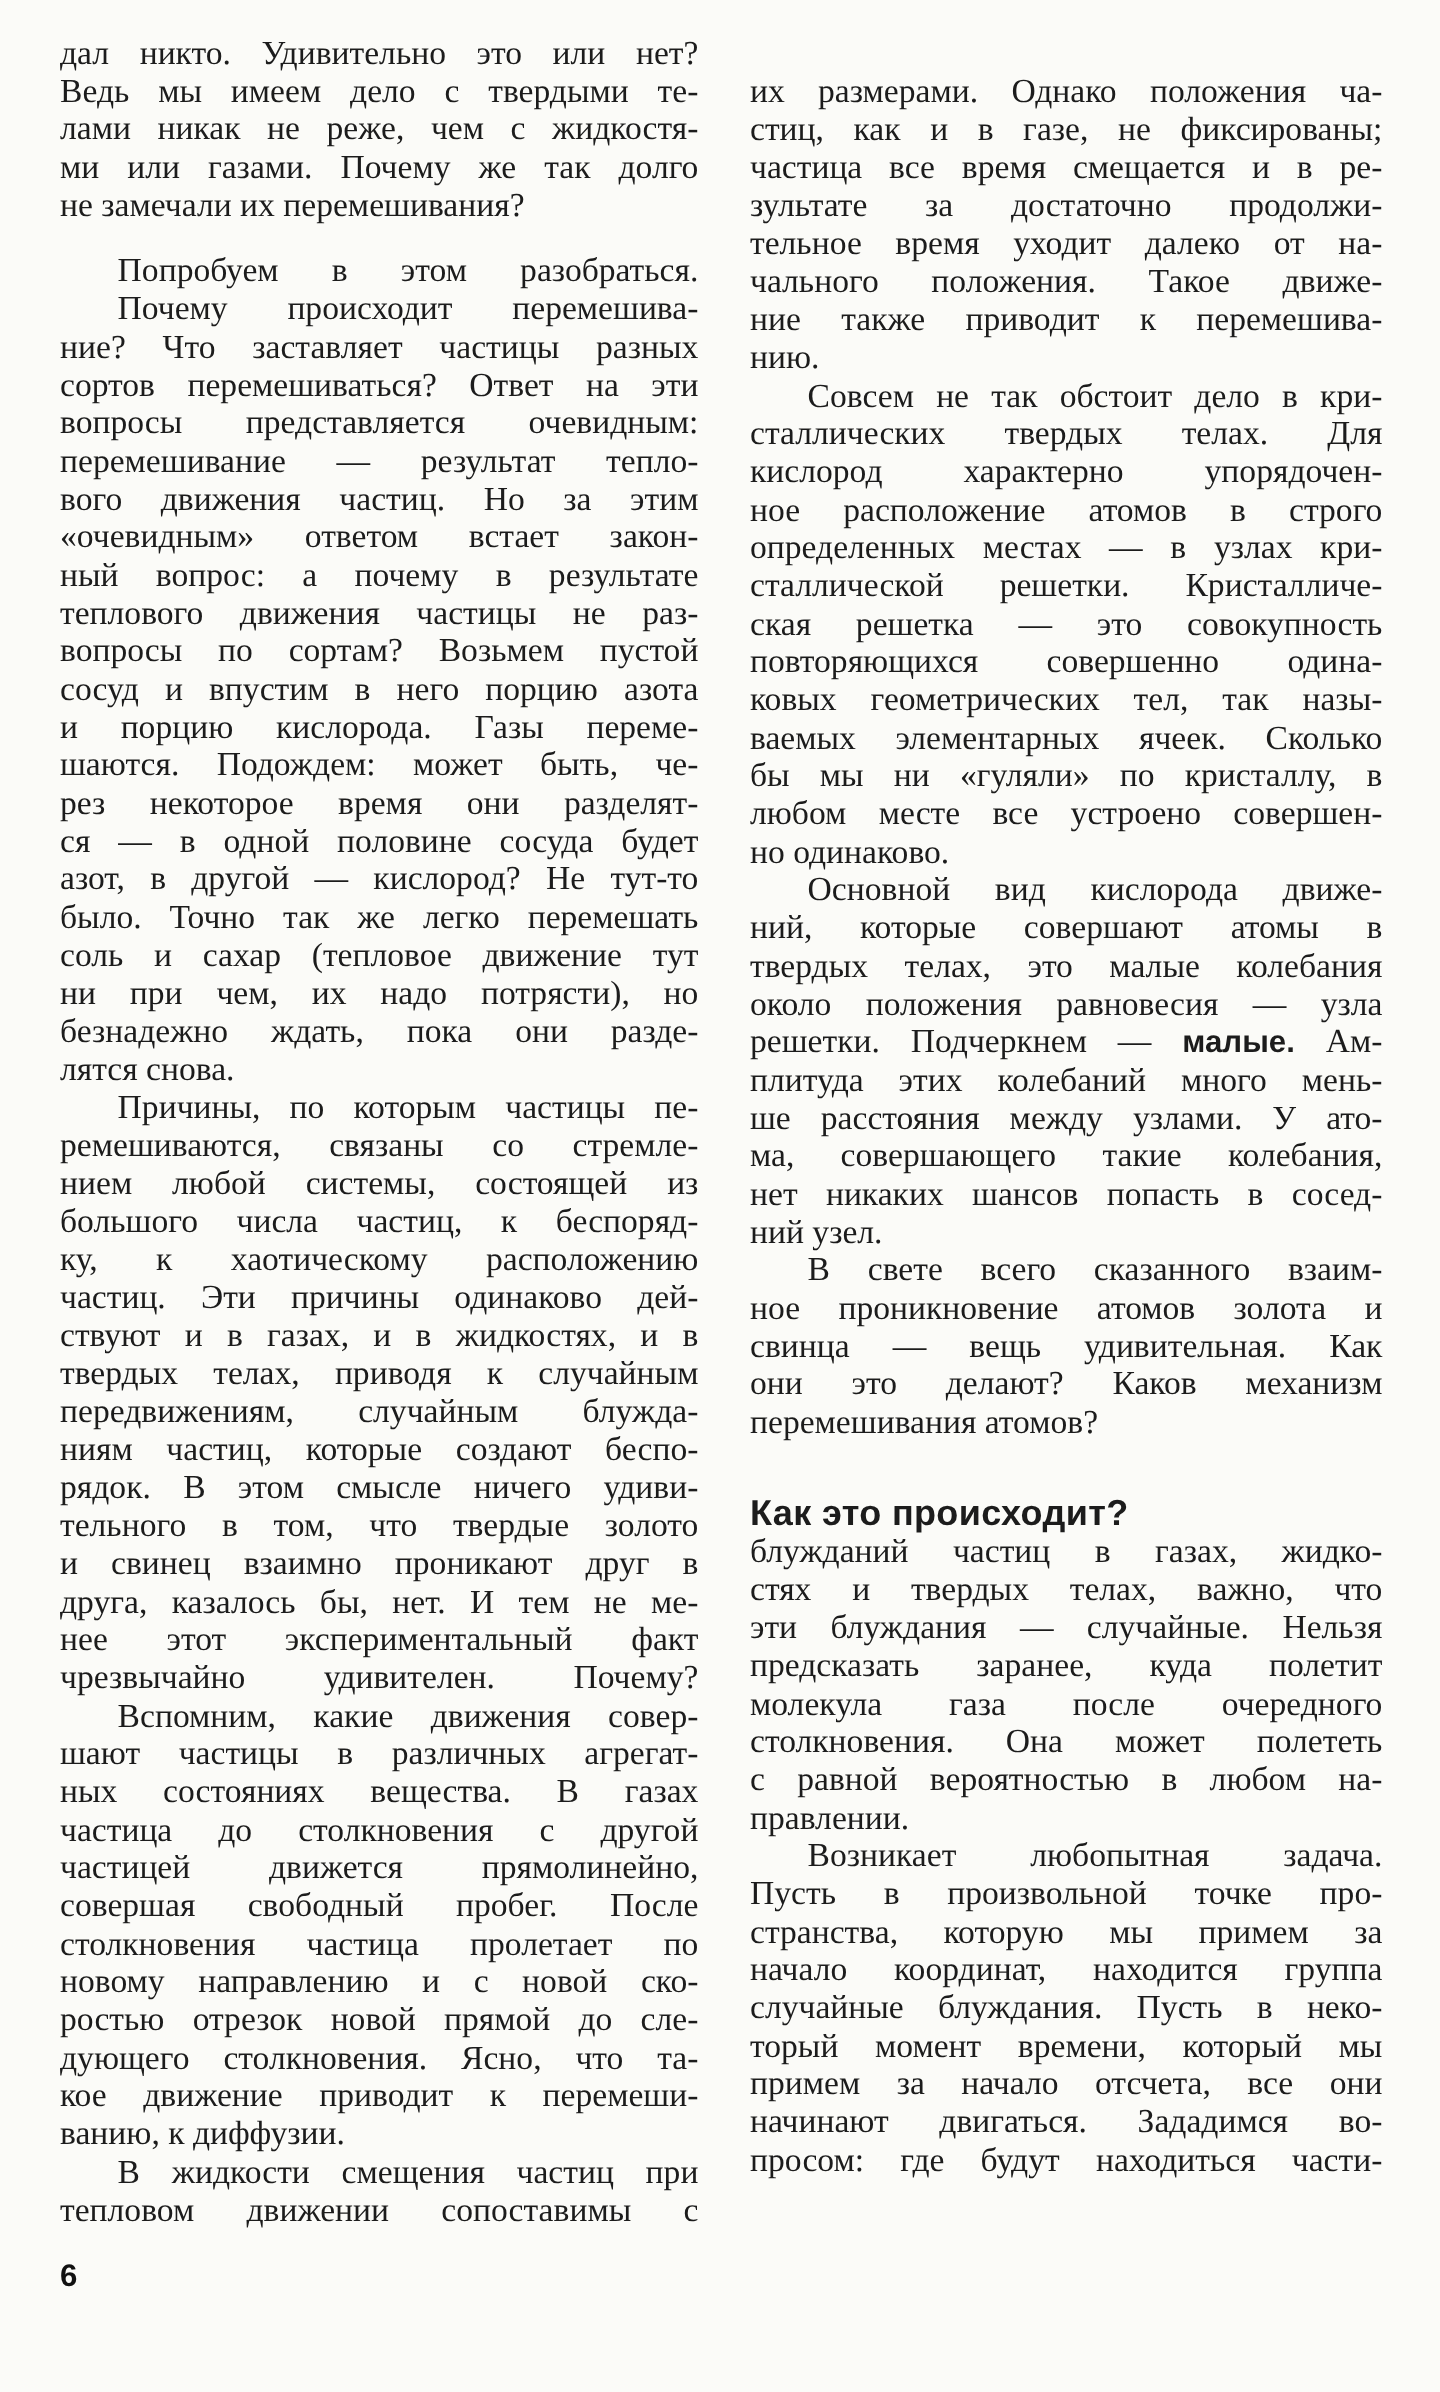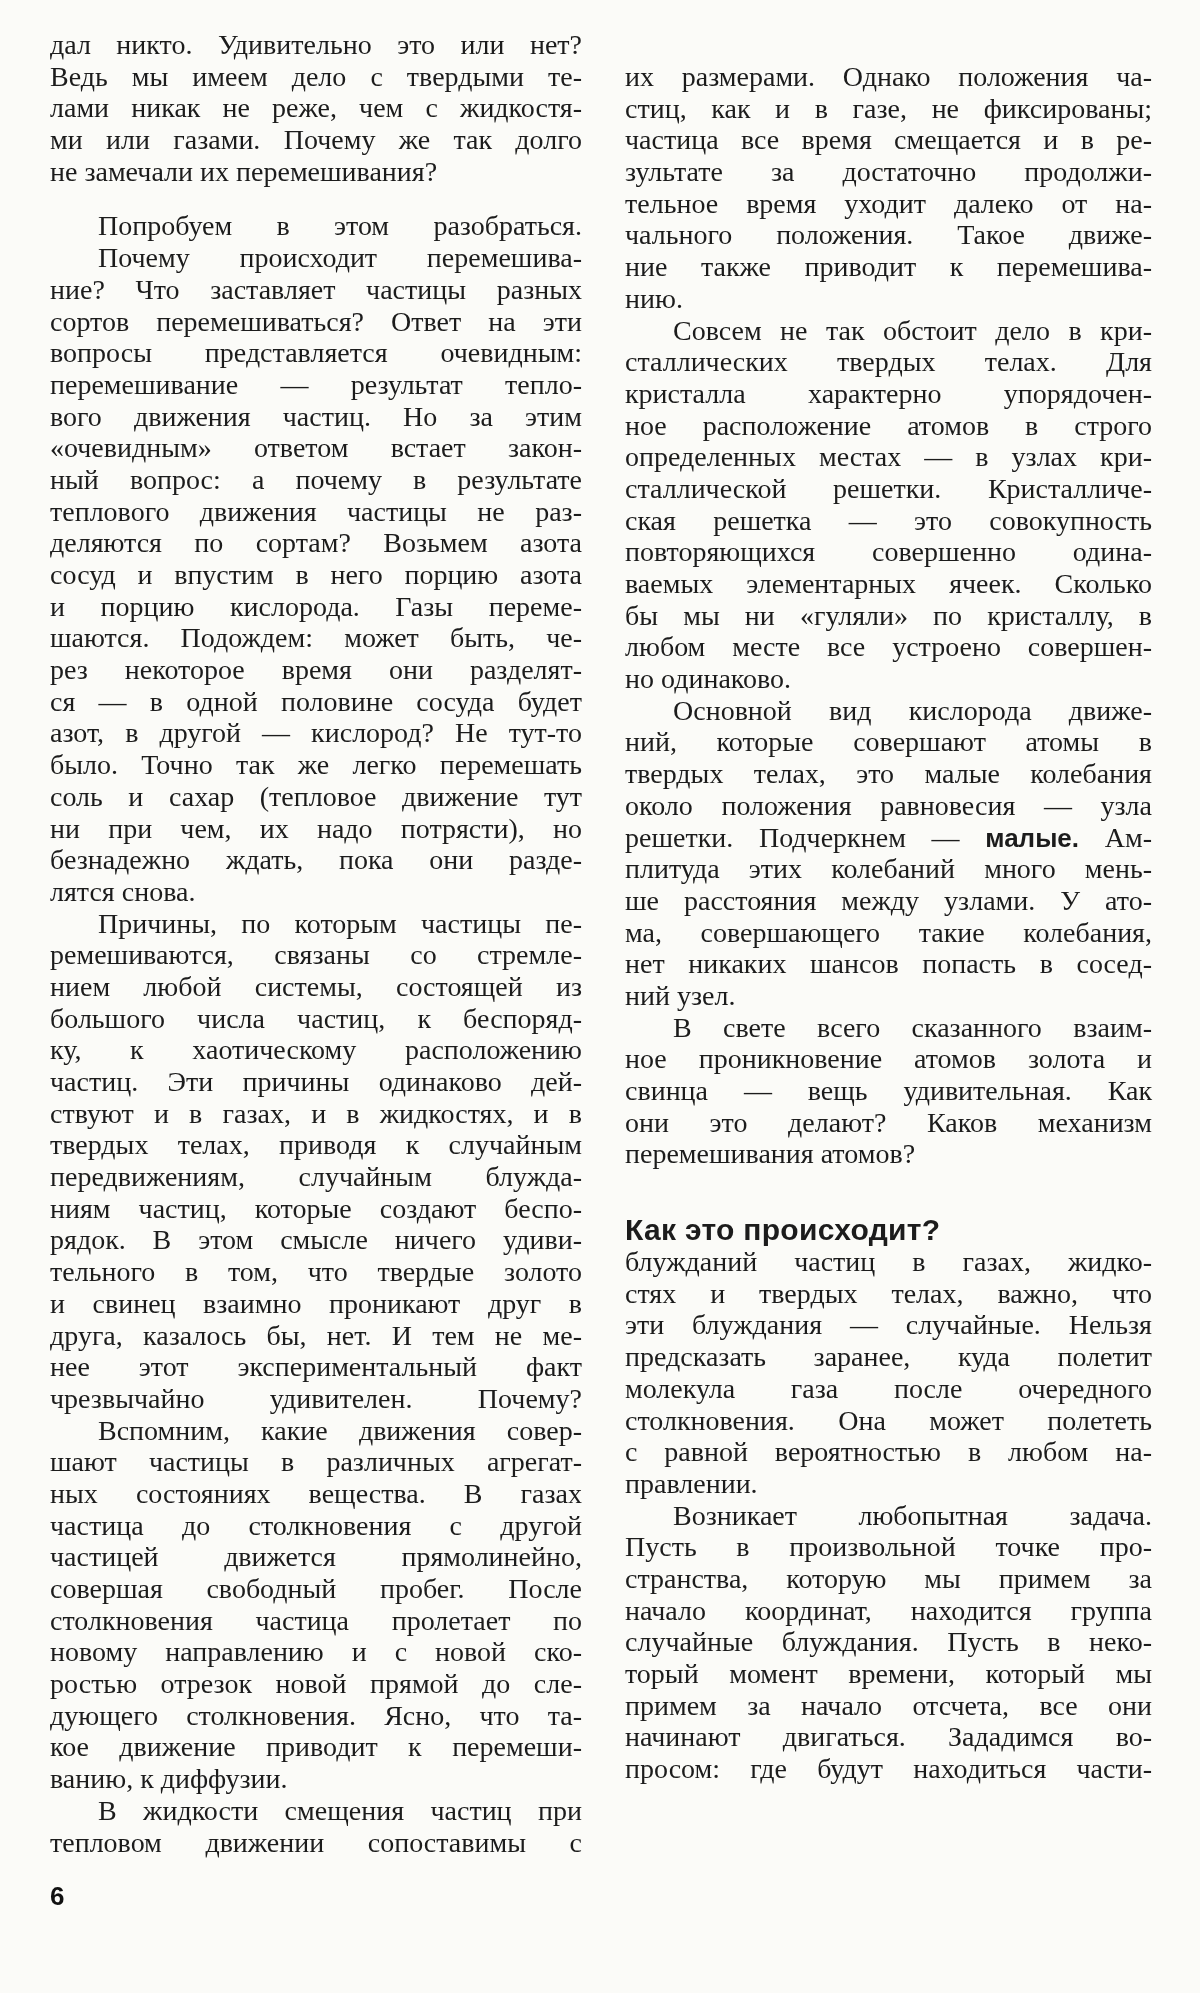--- a/index.html
+++ b/index.html
@@ -75,21 +75,21 @@
       <div class="para">
         <span class="line indent">Почему происходит перемешива-</span>
         <span class="line">ние? Что заставляет частицы разных</span>
         <span class="line">сортов перемешиваться? Ответ на эти</span>
         <span class="line">вопросы представляется очевидным:</span>
         <span class="line">перемешивание — результат тепло-</span>
         <span class="line">вого движения частиц. Но за этим</span>
         <span class="line">«очевидным» ответом встает закон-</span>
         <span class="line">ный вопрос: а почему в результате</span>
         <span class="line">теплового движения частицы не раз-</span>
-        <span class="line">деляются по сортам? Возьмем азота</span>
+        <span class="line">вопросы по сортам? Возьмем пустой</span>
         <span class="line">сосуд и впустим в него порцию азота</span>
         <span class="line">и порцию кислорода. Газы переме-</span>
         <span class="line">шаются. Подождем: может быть, че-</span>
         <span class="line">рез некоторое время они разделят-</span>
         <span class="line">ся — в одной половине сосуда будет</span>
         <span class="line">азот, в другой — кислород? Не тут-то</span>
         <span class="line">было. Точно так же легко перемешать</span>
         <span class="line">соль и сахар (тепловое движение тут</span>
         <span class="line">ни при чем, их надо потрясти), но</span>
         <span class="line">безнадежно ждать, пока они разде-</span>
@@ -140,26 +140,27 @@
       <span class="line">частица все время смещается и в ре-</span>
       <span class="line">зультате за достаточно продолжи-</span>
       <span class="line">тельное время уходит далеко от на-</span>
       <span class="line">чального положения. Такое движе-</span>
       <span class="line">ние также приводит к перемешива-</span>
       <span class="line last">нию.</span>
     </div>
     <div class="para">
       <span class="line indent">Совсем не так обстоит дело в кри-</span>
       <span class="line">сталлических твердых телах. Для</span>
-      <span class="line">кристалла характерно упорядочен-</span>
+      <span class="line">кислород характерно упорядочен-</span>
       <span class="line">ное расположение атомов в строго</span>
       <span class="line">определенных местах — в узлах кри-</span>
       <span class="line">сталлической решетки. Кристалличе-</span>
       <span class="line">ская решетка — это совокупность</span>
       <span class="line">повторяющихся совершенно одина-</span>
+      <span class="line">ковых геометрических тел, так назы-</span>
       <span class="line">ваемых элементарных ячеек. Сколько</span>
       <span class="line">бы мы ни «гуляли» по кристаллу, в</span>
       <span class="line">любом месте все устроено совершен-</span>
       <span class="line last">но одинаково.</span>
     </div>
     <div class="para">
       <span class="line indent">Основной вид кислорода движе-</span>
       <span class="line">ний, которые совершают атомы в</span>
       <span class="line">твердых телах, это малые колебания</span>
       <span class="line">около положения равновесия — узла</span>

